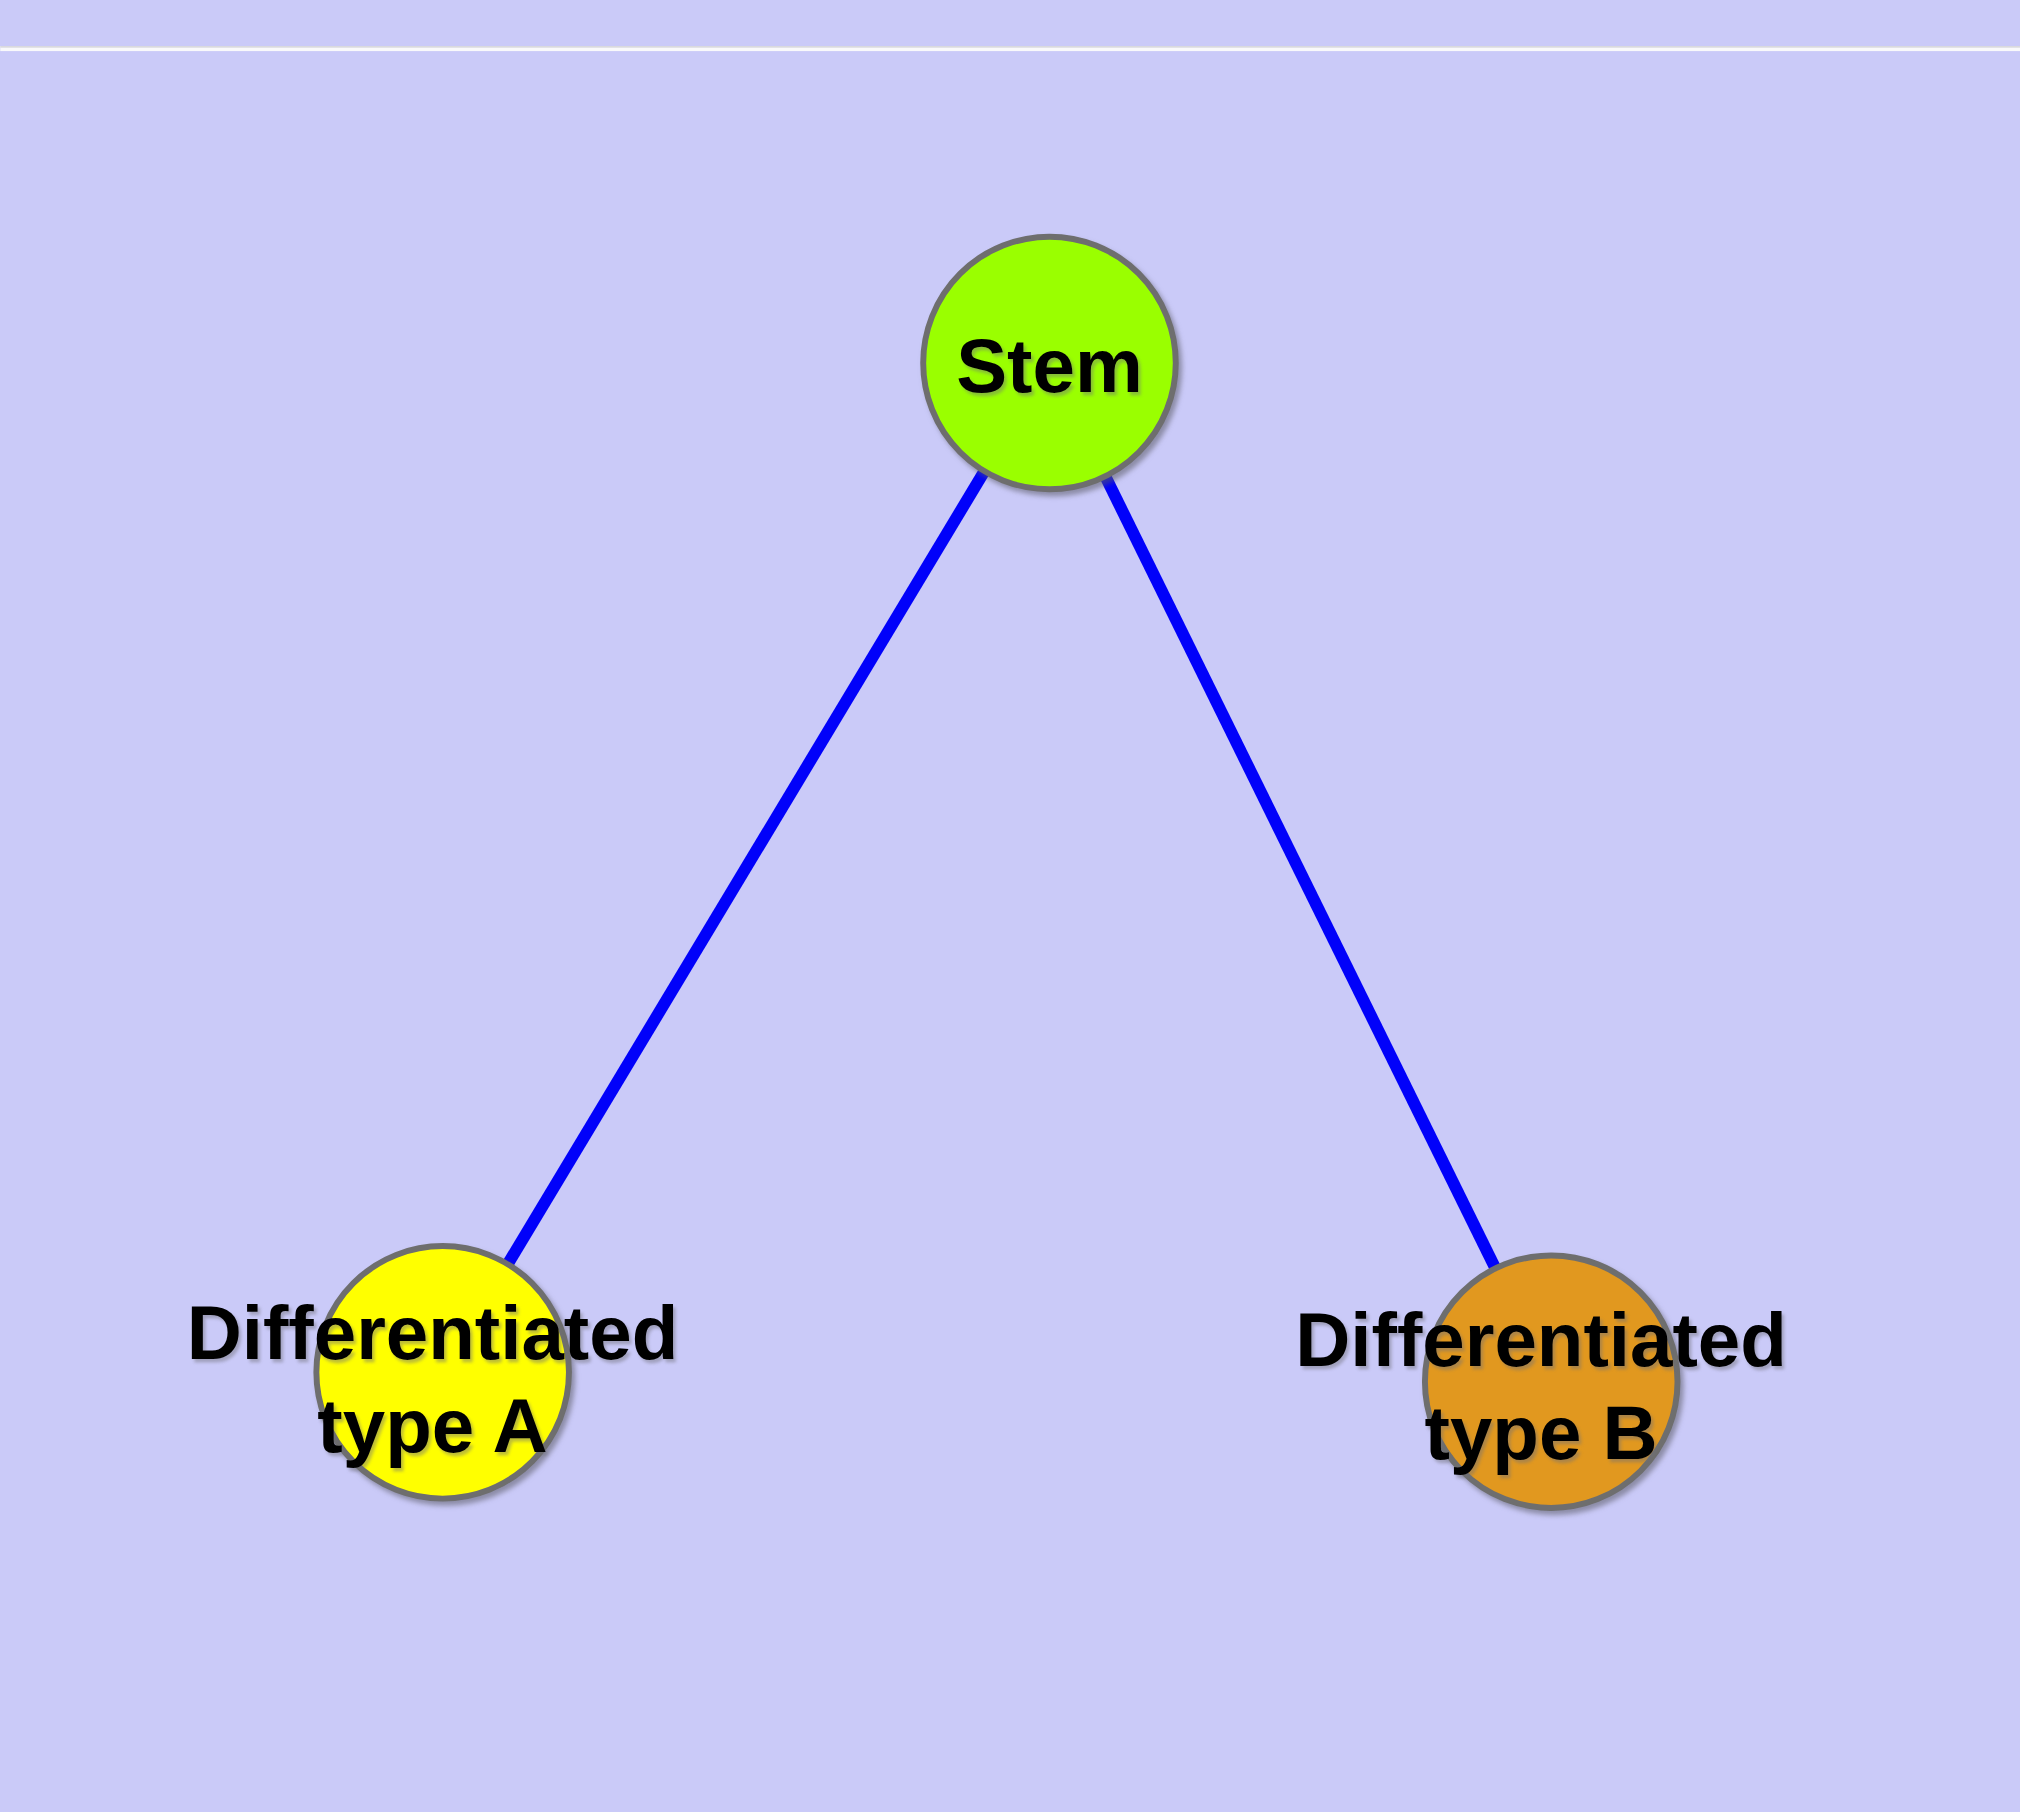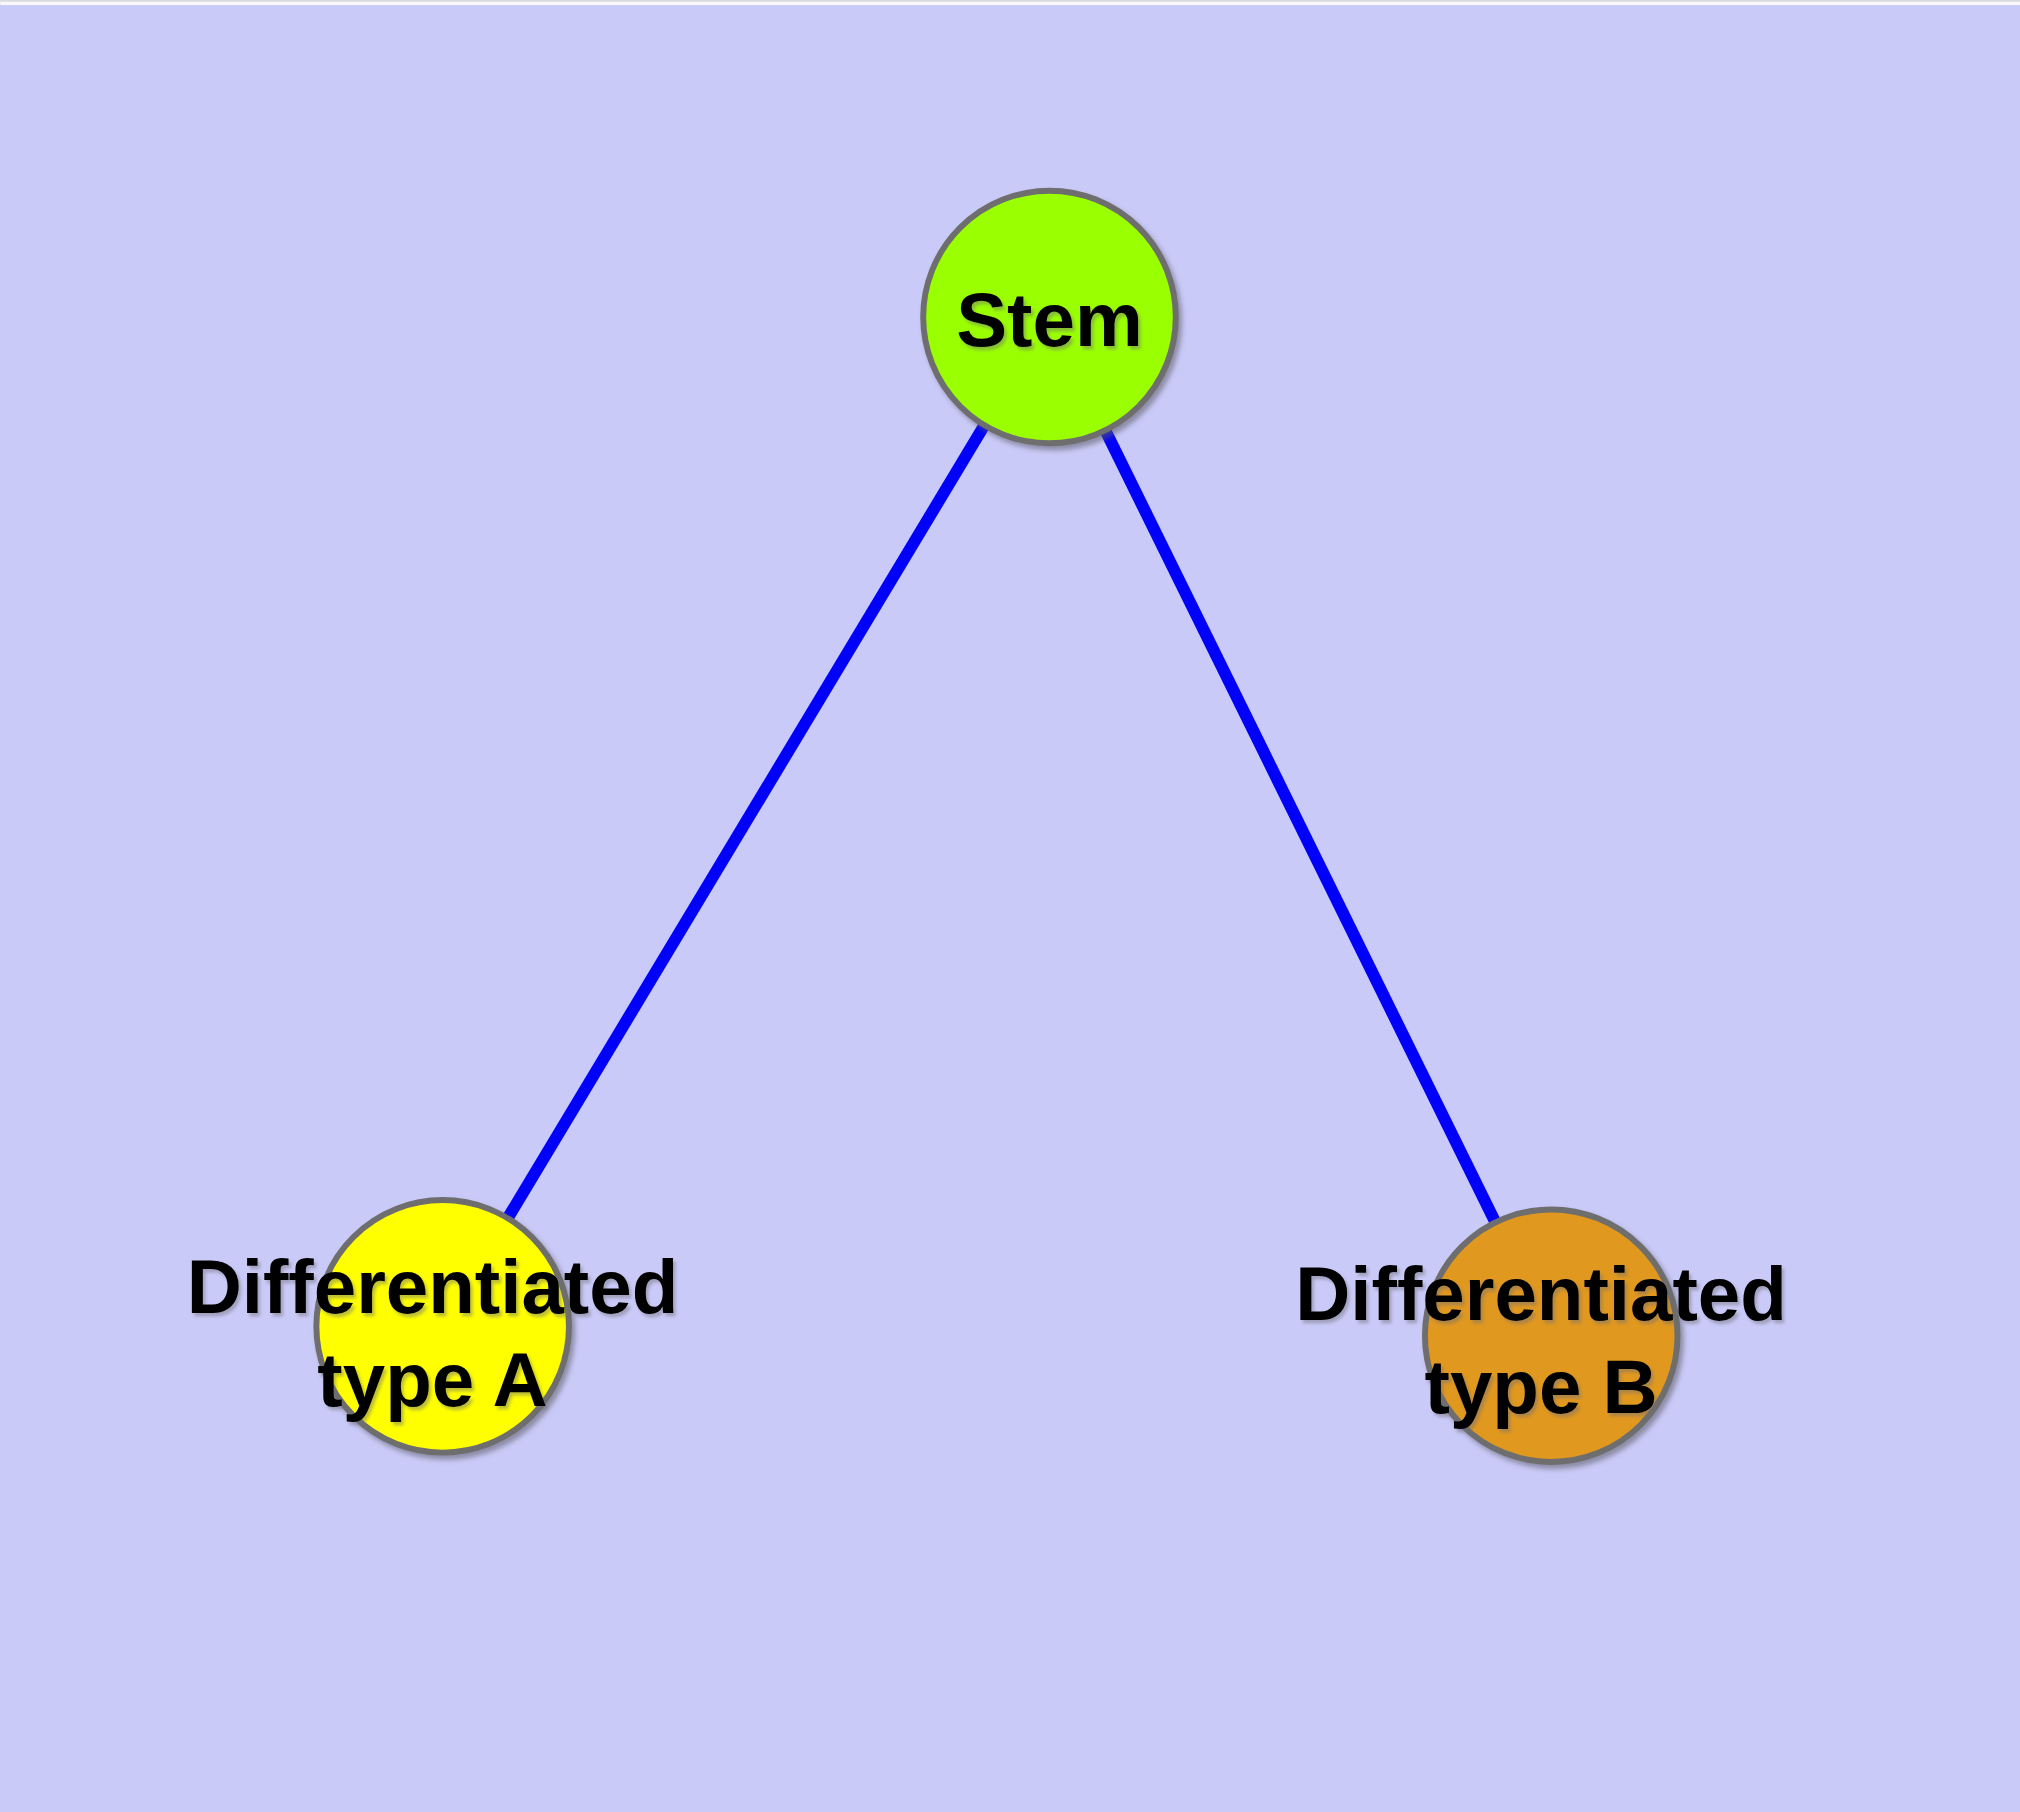--- a/index.html
+++ b/index.html
@@ -8,20 +8,21 @@
     width: 2021px;
     height: 1812px;
     overflow: hidden;
     background: #CACAF8;
     font-family: "Liberation Sans", "DejaVu Sans", sans-serif;
   }
   .figure-wrap {
     position: relative;
     width: 2021px;
     height: 1368px;
+    margin-top: 46px;
   }
   svg { display: block; }
   .edge {
     stroke-linecap: butt;
   }
   .node {
     filter: drop-shadow(4px 5px 3px rgba(90, 90, 100, 0.55));
   }
   .node-label {
     font-family: "Liberation Sans", "DejaVu Sans", sans-serif;

